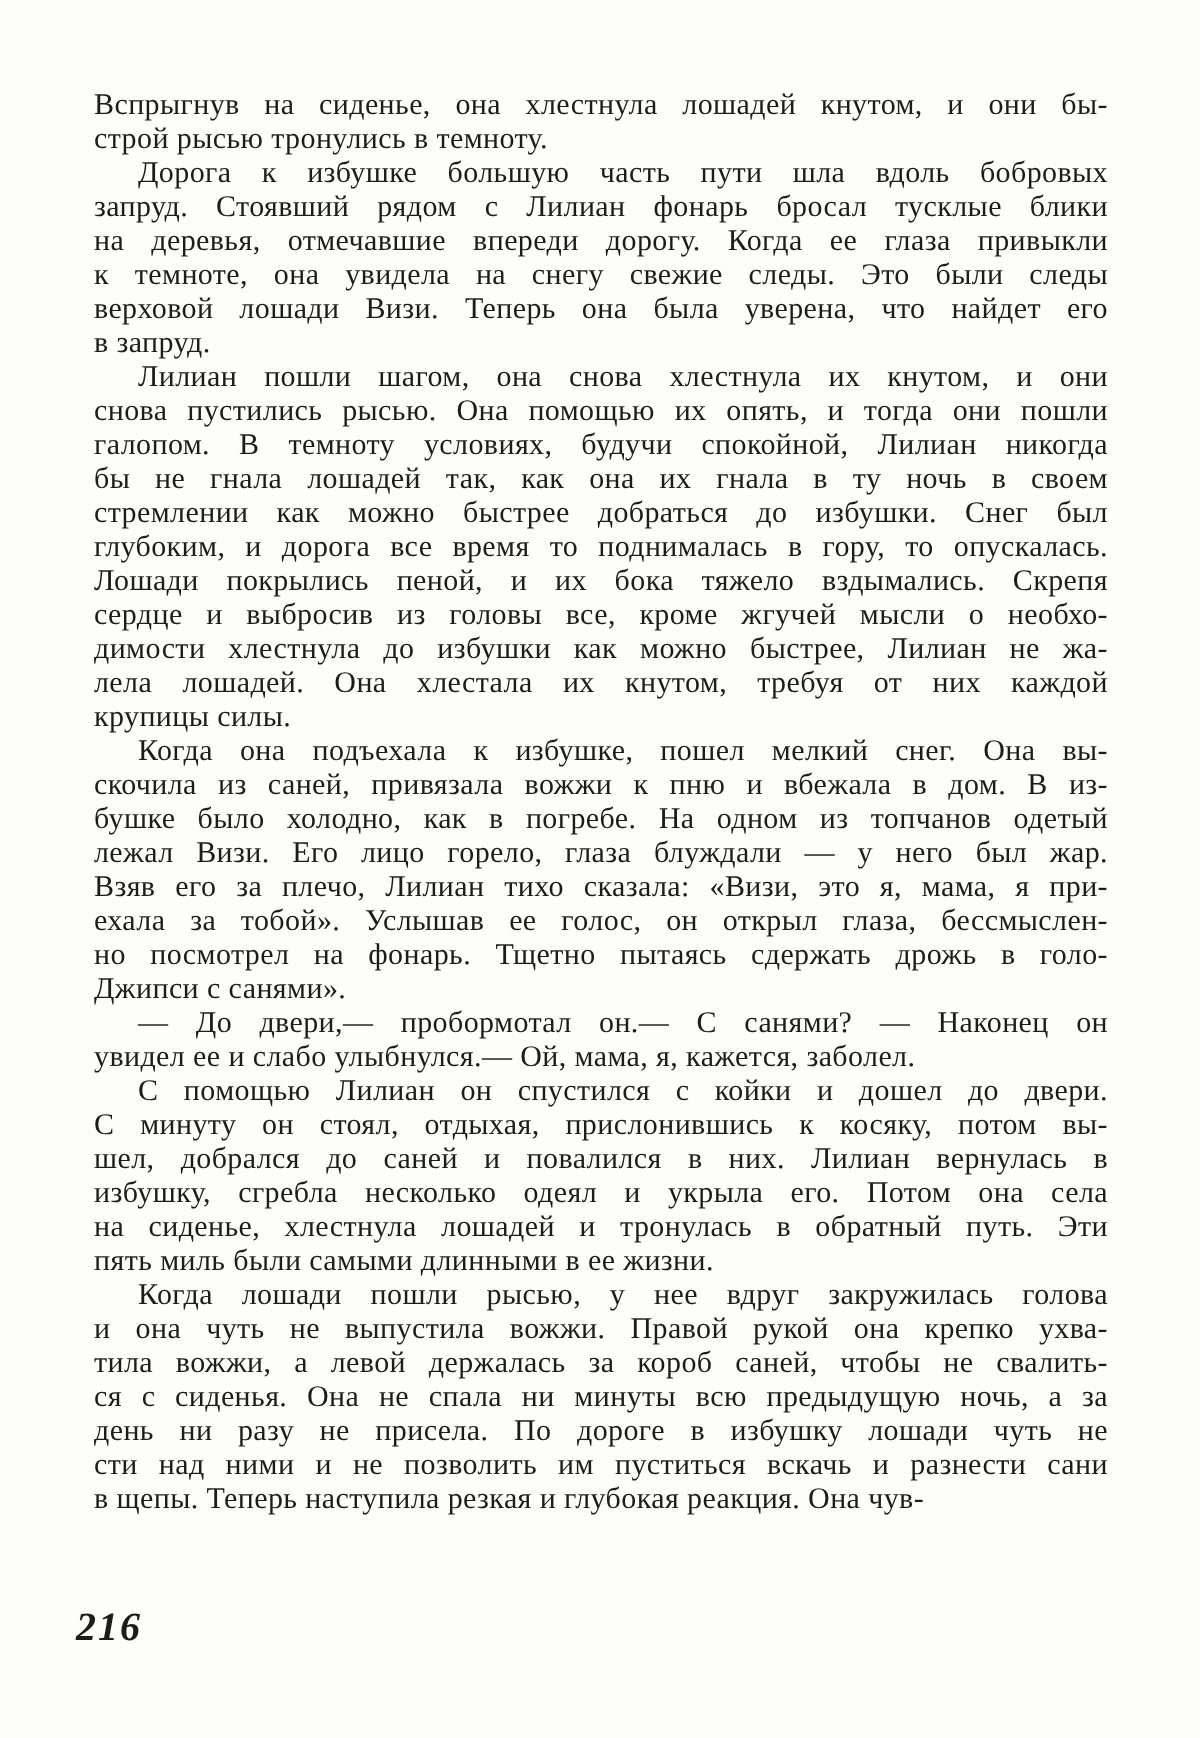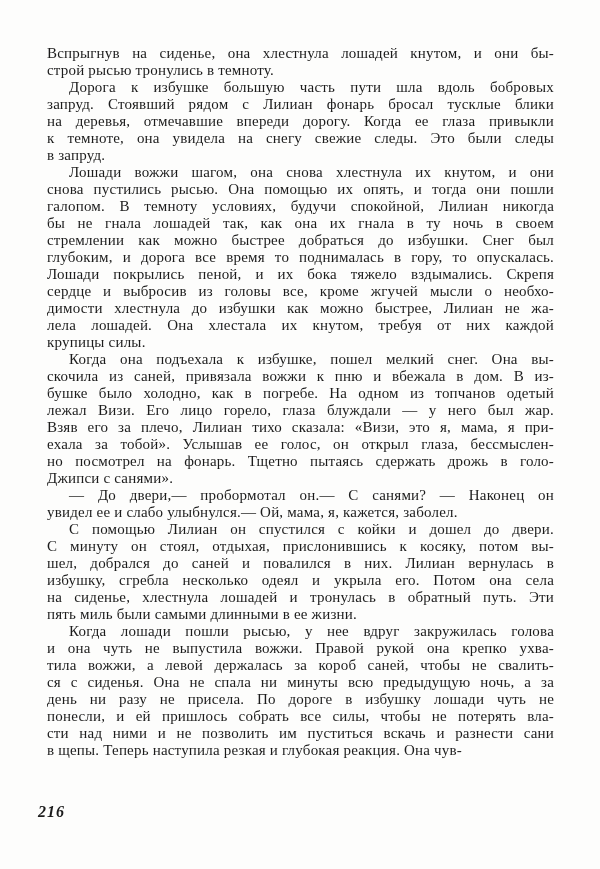--- a/index.html
+++ b/index.html
@@ -40,45 +40,46 @@
   .line.last {
     text-align-last: left;
   }
   .para.indent .line:first-child {
     text-indent: 22px;
   }
   .page-number {
     position: absolute;
     left: 38px;
     top: 803px;
-    font-size: 16px;
+    font-size: 20px;
     font-weight: bold;
     font-style: italic;
     letter-spacing: 1px;
     color: var(--text-color);
   }
 </style>
 </head>
 <body>
 
 <div class="page">
   <div class="text-block">
       <p class="para">
         <span class="line">Вспрыгнув на сиденье, она хлестнула лошадей кнутом, и они бы-</span>
         <span class="line last">строй рысью тронулись в темноту.</span>
       </p>
       <p class="para indent">
         <span class="line">Дорога к избушке большую часть пути шла вдоль бобровых</span>
         <span class="line">запруд. Стоявший рядом с Лилиан фонарь бросал тусклые блики</span>
         <span class="line">на деревья, отмечавшие впереди дорогу. Когда ее глаза привыкли</span>
         <span class="line">к темноте, она увидела на снегу свежие следы. Это были следы</span>
+        <span class="line">верховой лошади Визи. Теперь она была уверена, что найдет его</span>
         <span class="line last">в запруд.</span>
       </p>
       <p class="para indent">
-        <span class="line">Лошади вожжи шагом, она снова хлестнула их кнутом, и они</span>
+        <span class="line">Лилиан пошли шагом, она снова хлестнула их кнутом, и они</span>
         <span class="line">снова пустились рысью. Она помощью их опять, и тогда они пошли</span>
         <span class="line">галопом. В темноту условиях, будучи спокойной, Лилиан никогда</span>
         <span class="line">бы не гнала лошадей так, как она их гнала в ту ночь в своем</span>
         <span class="line">стремлении как можно быстрее добраться до избушки. Снег был</span>
         <span class="line">глубоким, и дорога все время то поднималась в гору, то опускалась.</span>
         <span class="line">Лошади покрылись пеной, и их бока тяжело вздымались. Скрепя</span>
         <span class="line">сердце и выбросив из головы все, кроме жгучей мысли о необхо-</span>
         <span class="line">димости хлестнула до избушки как можно быстрее, Лилиан не жа-</span>
         <span class="line">лела лошадей. Она хлестала их кнутом, требуя от них каждой</span>
         <span class="line last">крупицы силы.</span>
@@ -104,19 +105,18 @@
         <span class="line">избушку, сгребла несколько одеял и укрыла его. Потом она села</span>
         <span class="line">на сиденье, хлестнула лошадей и тронулась в обратный путь. Эти</span>
         <span class="line last">пять миль были самыми длинными в ее жизни.</span>
       </p>
       <p class="para indent">
         <span class="line">Когда лошади пошли рысью, у нее вдруг закружилась голова</span>
         <span class="line">и она чуть не выпустила вожжи. Правой рукой она крепко ухва-</span>
         <span class="line">тила вожжи, а левой держалась за короб саней, чтобы не свалить-</span>
         <span class="line">ся с сиденья. Она не спала ни минуты всю предыдущую ночь, а за</span>
         <span class="line">день ни разу не присела. По дороге в избушку лошади чуть не</span>
-        <span class="line">понесли, и ей пришлось собрать все силы, чтобы не потерять вла-</span>
         <span class="line">сти над ними и не позволить им пуститься вскачь и разнести сани</span>
         <span class="line last">в щепы. Теперь наступила резкая и глубокая реакция. Она чув-</span>
       </p>
     </div>
   <div class="page-number">216</div>
 </div>
 
 </body></html>

